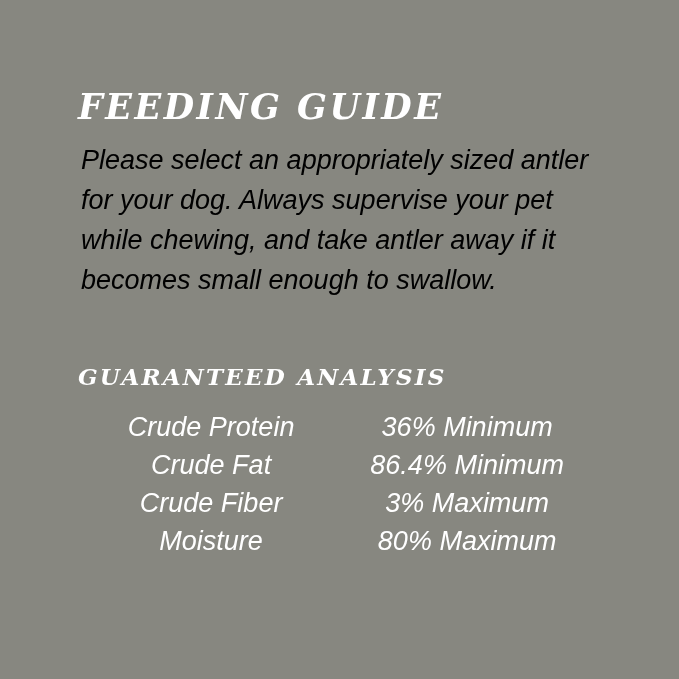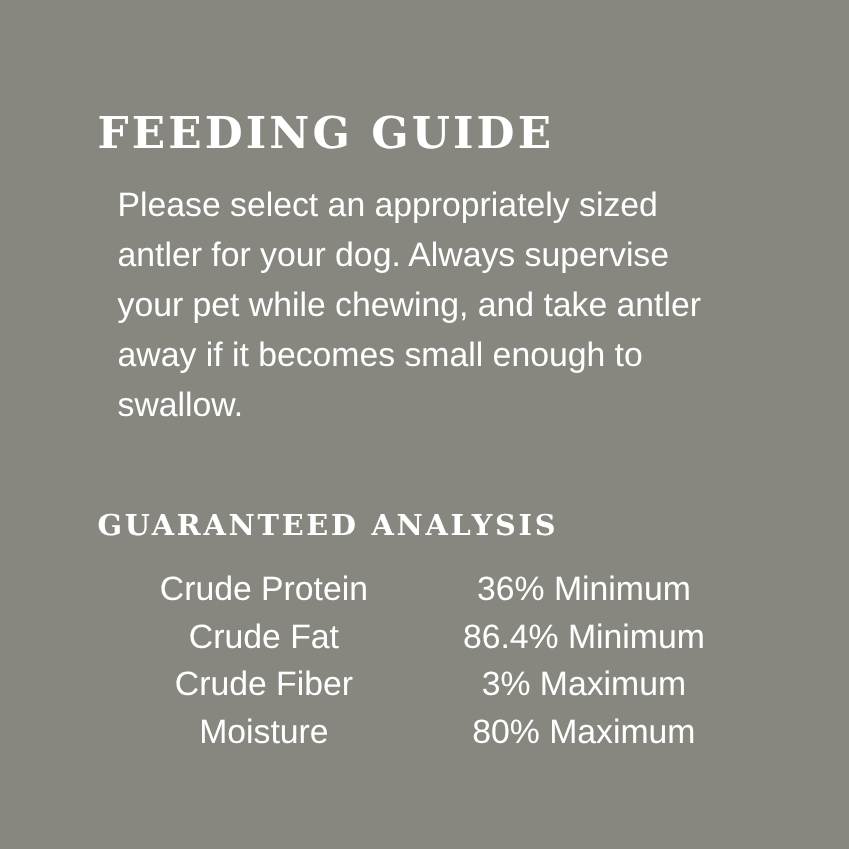--- a/index.html
+++ b/index.html
@@ -18,40 +18,41 @@
     width: 679px;
     height: 679px;
     background: #878780;
     box-sizing: border-box;
   }
   .content {
     position: absolute;
     left: 78px;
     top: 86px;
     width: 520px;
+    font-style: italic;
   }
   .section-title {
     color: #ffffff;
     font-family: "DejaVu Serif", serif;
     font-weight: bold;
     letter-spacing: 2.5px;
     text-transform: uppercase;
     margin: 0;
   }
   #feeding-title {
     font-size: 35px;
     line-height: 42px;
     margin-bottom: 12px;
   }
   .body-text {
-    color: #ffffff;
+    color: #000000;
     font-size: 27px;
     line-height: 40px;
     font-weight: 300;
-    margin: 16px;
+    margin: 3px;
     max-width: 510px;
   }
   .analysis-block {
     margin-top: 56px;
   }
   #analysis-title {
     font-size: 23px;
     line-height: 42px;
     letter-spacing: 2.2px;
     margin-bottom: 10px;

